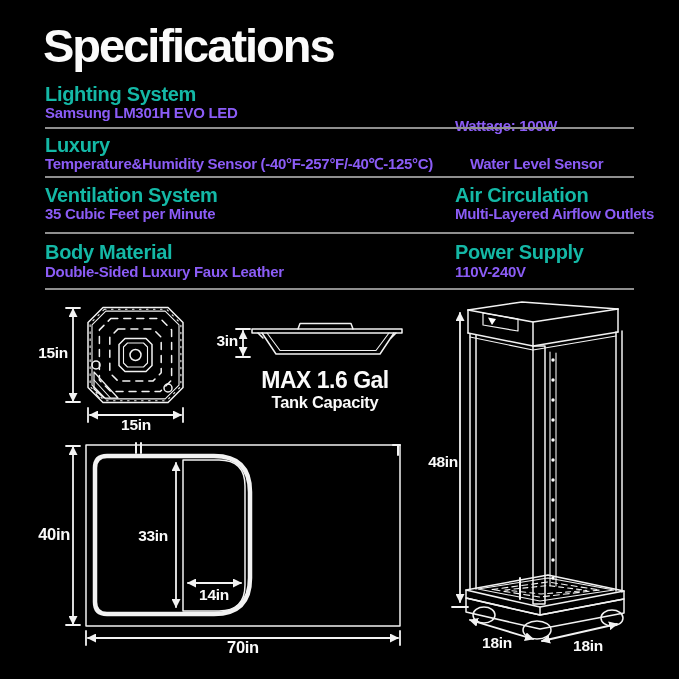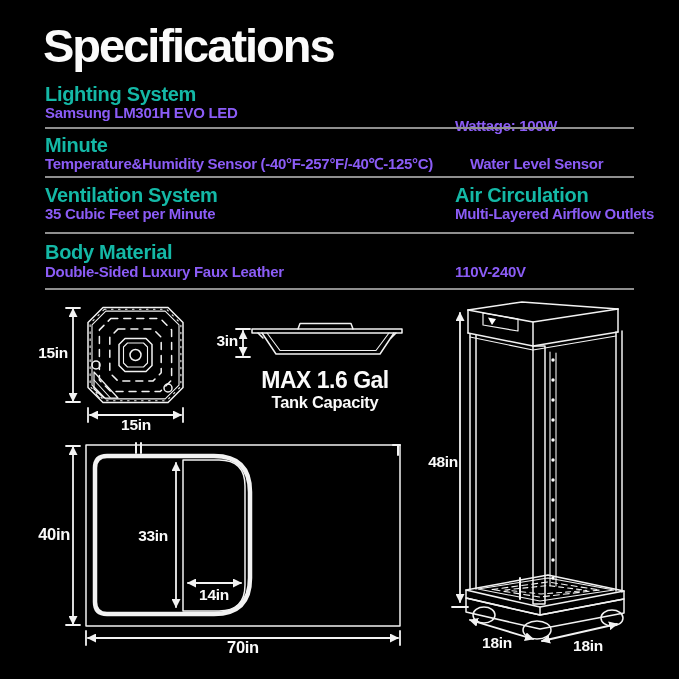--- a/index.html
+++ b/index.html
@@ -28,33 +28,34 @@
 
 <div class="stage">
 
   <div class="title">Specifications</div>
 
   <div class="hdr" style="left:45px;top:84px;">Lighting System</div>
   <div class="val" style="left:45px;top:105px;">Samsung LM301H EVO LED</div>
   <div class="val" style="left:455px;top:105px;margin-top:13px;">Wattage: 100W</div>
   <div class="divider" style="top:127px;"></div>
 
-  <div class="hdr" style="left:45px;top:135px;">Minute</div>
+  <div class="hdr" style="left:45px;top:135px;">Luxury</div>
   <div class="val" style="left:45px;top:156px;">Temperature&amp;Humidity Sensor (-40°F-257°F/-40℃-125°C)</div>
   <div class="val" style="left:470px;top:156px;">Water Level Sensor</div>
   <div class="divider" style="top:176px;"></div>
 
   <div class="hdr" style="left:45px;top:185px;">Ventilation System</div>
   <div class="val" style="left:45px;top:206px;">35 Cubic Feet per Minute</div>
   <div class="hdr" style="left:455px;top:185px;">Air Circulation</div>
   <div class="val" style="left:455px;top:206px;">Multi-Layered Airflow Outlets</div>
   <div class="divider" style="top:232px;"></div>
 
   <div class="hdr" style="left:45px;top:242px;">Body Material</div>
   <div class="val" style="left:45px;top:264px;">Double-Sided Luxury Faux Leather</div>
+  <div class="hdr" style="left:455px;top:242px;">Power Supply</div>
   <div class="val" style="left:455px;top:264px;">110V-240V</div>
   <div class="divider" style="top:288px;"></div>
 
   <svg class="diagram" viewBox="0 0 679 679">
     <defs>
       <marker id="arw" markerUnits="userSpaceOnUse" markerWidth="9" markerHeight="9" refX="8" refY="4.5" orient="auto-start-reverse">
         <path d="M0,0 L9,4.5 L0,9 Z" fill="#f2f2f2"></path>
       </marker>
     </defs>
 

